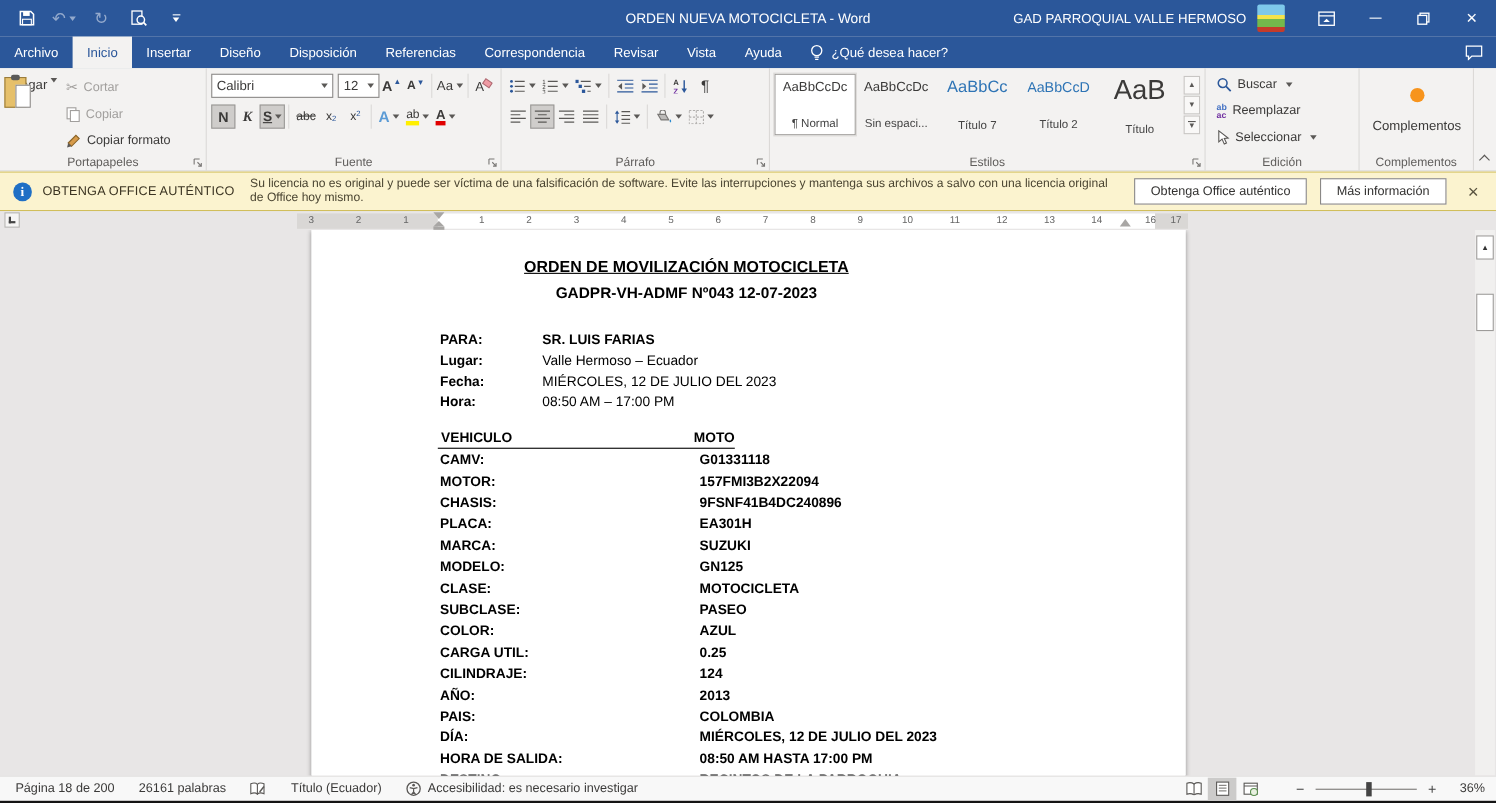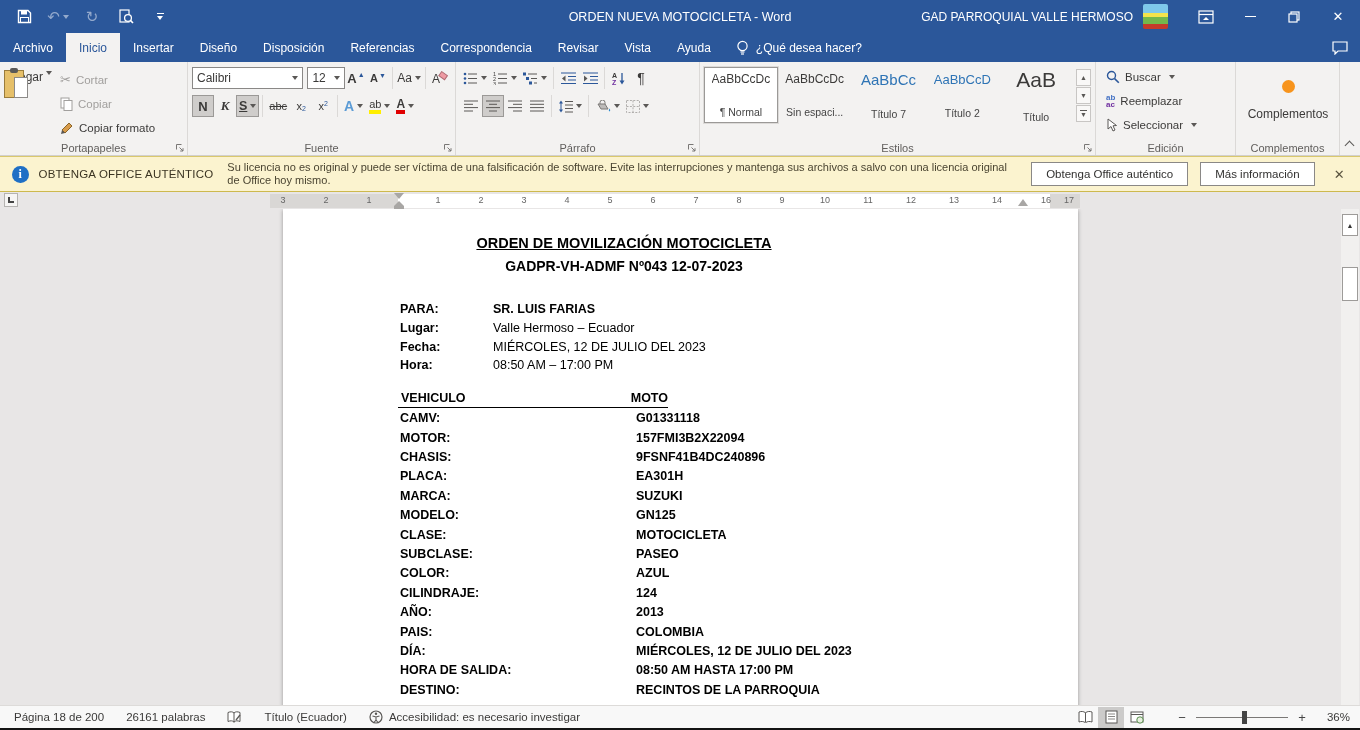--- a/index.html
+++ b/index.html
@@ -476,21 +476,21 @@
     </div>
     <div class="stylebox">
       <span class="sprev blue" style="font-size:15px">AaBbCc</span>
       <span class="sname">Título 7</span>
     </div>
     <div class="stylebox">
       <span class="sprev blue" style="font-size:13px">AaBbCcD</span>
       <span class="sname">Título 2</span>
     </div>
     <div class="stylebox">
-      <span class="sprev" style="font-size:21px;font-weight:300">AaB</span>
+      <span class="sprev" style="font-size:25px;font-weight:300">AaB</span>
       <span class="sname">Título</span>
     </div>
     <div class="sscroll">
       <div class="sb">▲</div>
       <div class="sb">▼</div>
       <div class="sb" style="flex-direction:column;line-height:4px"><span style="width:7px;height:1px;background:#5a5856;display:block;margin-bottom:2px"></span>▼</div>
     </div>
     <div class="glabel">Estilos</div>
     <span class="launcher">
       <svg width="10" height="10" viewBox="0 0 10 10">
@@ -644,20 +644,24 @@
           </div>
         <div class="drow">
             <span class="dl">SUBCLASE:</span>
             <span>PASEO</span>
           </div>
         <div class="drow">
             <span class="dl">COLOR:</span>
             <span>AZUL</span>
           </div>
         <div class="drow">
+            <span class="dl">CARGA UTIL:</span>
+            <span>0.25</span>
+          </div>
+        <div class="drow">
             <span class="dl">CILINDRAJE:</span>
             <span>124</span>
           </div>
         <div class="drow">
             <span class="dl">AÑO:</span>
             <span>2013</span>
           </div>
         <div class="drow">
             <span class="dl">PAIS:</span>
             <span>COLOMBIA</span>

